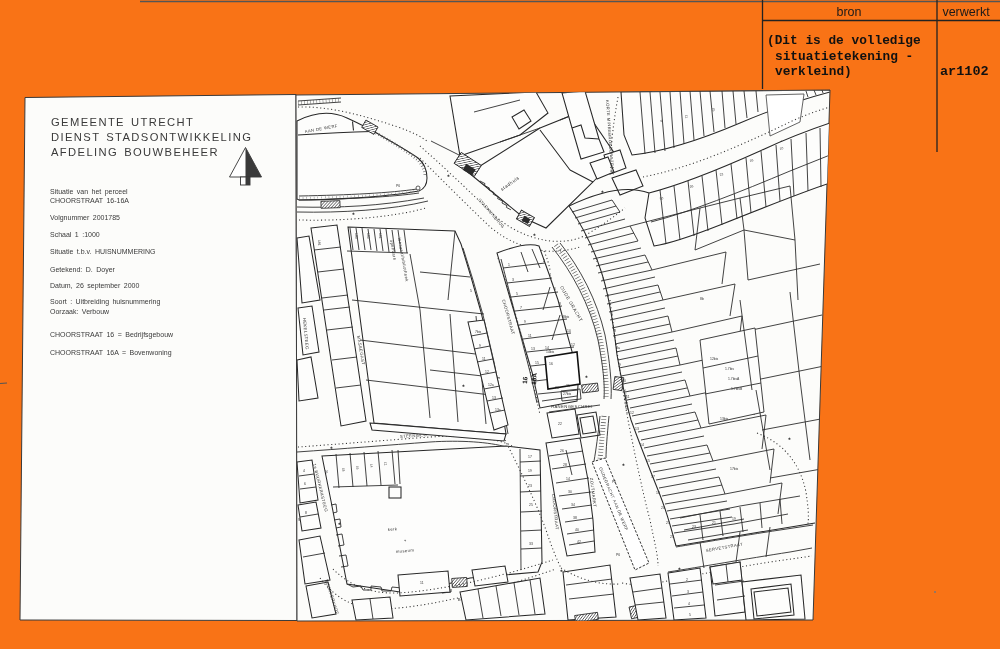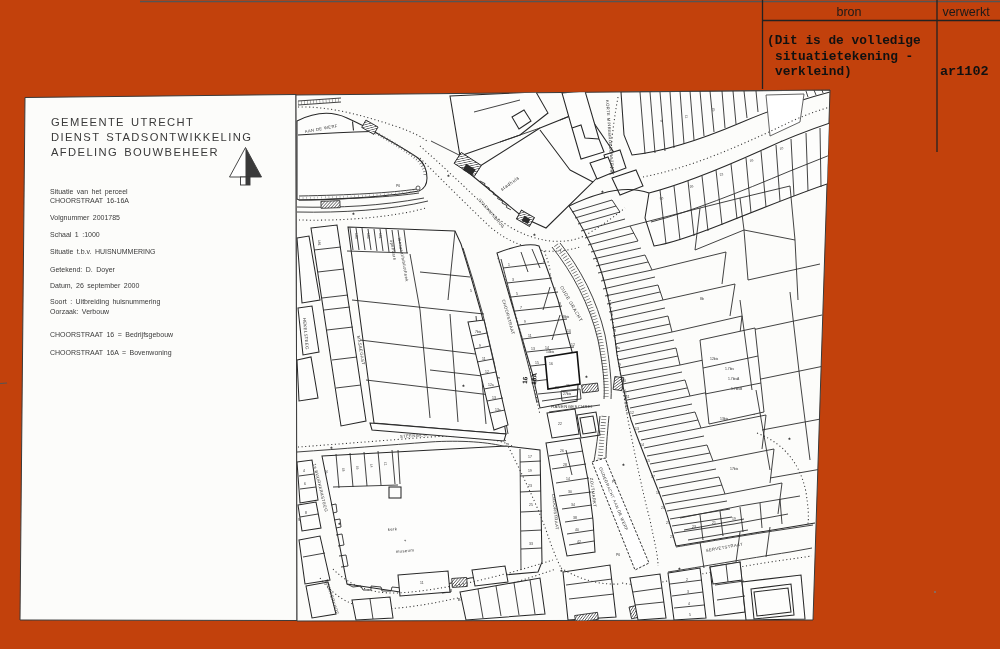--- a/index.html
+++ b/index.html
@@ -1,16 +1,16 @@
 <!DOCTYPE html>
 <html><head>
 <meta charset="utf-8">
 <style>
 html,body{margin:0;padding:0;background:#fff;}
-#page{position:relative;width:1000px;height:649px;background:#c2410c;overflow:hidden;font-family:"Liberation Sans",sans-serif;}
+#page{position:relative;width:1000px;height:649px;background:#f97316;overflow:hidden;font-family:"Liberation Sans",sans-serif;}
 svg{position:absolute;top:0;left:0;}
 .ln{stroke:#282828;fill:none;stroke-width:1.1;}
 .blk{fill:#fdfdfc;stroke:#282828;stroke-width:1.05;}
 .blkn{fill:none;stroke:#282828;stroke-width:1.05;}
 .thn{stroke:#2e2e2e;fill:none;stroke-width:0.9;}
 .dot{stroke:#353535;fill:none;stroke-width:1.05;stroke-dasharray:1.1 2.6;}
 .lbl{font-family:"Liberation Sans",sans-serif;font-size:4.6px;fill:#303030;letter-spacing:0.6px;}
 .lbl2{font-family:"Liberation Sans",sans-serif;font-size:4.2px;fill:#303030;letter-spacing:0.4px;}
 .num{font-family:"Liberation Sans",sans-serif;font-size:3.4px;fill:#333;}
 .ptxt{font-family:"Liberation Sans",sans-serif;fill:#3a3a3a;word-spacing:1.5px;}

